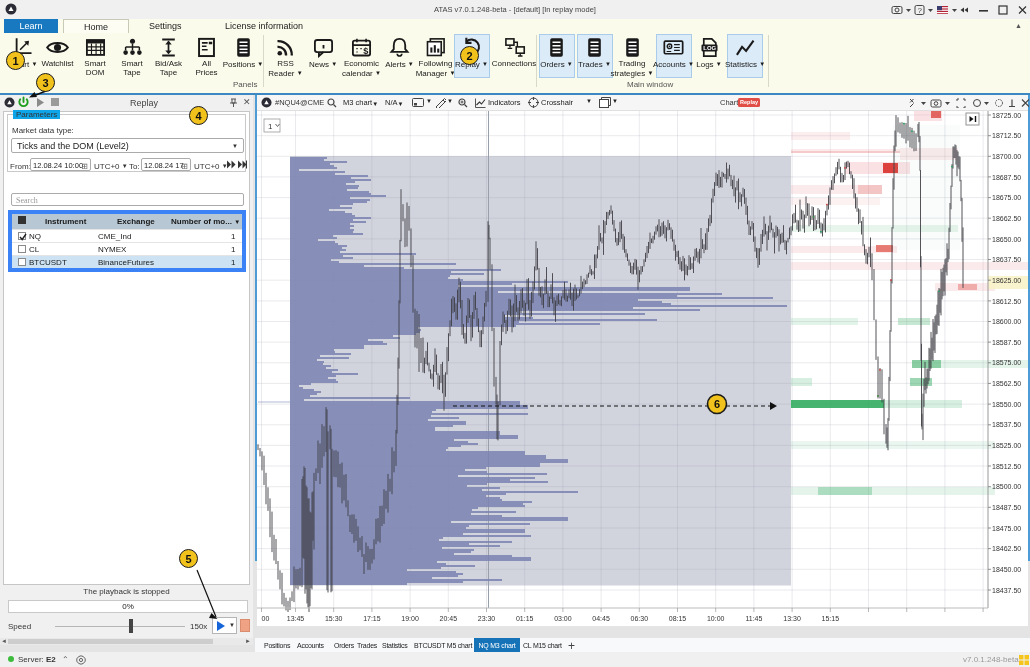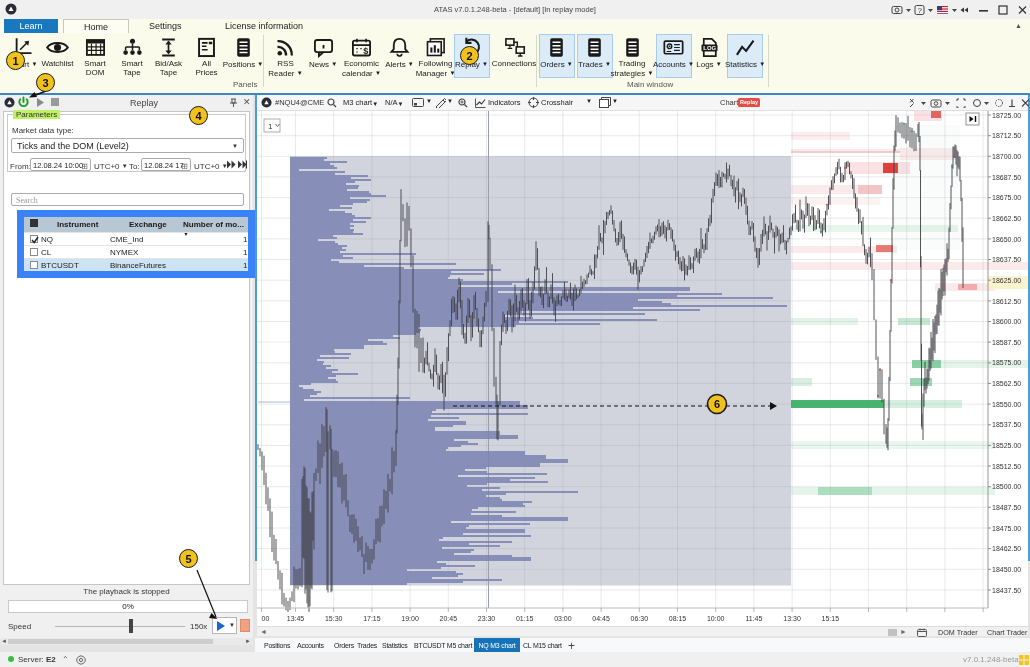--- a/index.html
+++ b/index.html
@@ -18,25 +18,25 @@
 .rbtn.hl::before{content:'';position:absolute;left:50%;top:-2px;transform:translateX(-50%);width:34px;height:42px;background:#dcebf8;border:1px solid #a8cce9;z-index:-1;}
 .rbtn{white-space:nowrap;}
 .grplabel{position:absolute;top:47px;font-size:8px;color:#555;}
 .rsep{position:absolute;top:2px;height:52px;width:1px;background:#d9d9c9;}
 .caret{font-size:6px;vertical-align:1px;}
 
 #leftpanel{position:absolute;left:0;top:95px;width:253px;height:550px;background:#f0f0f0;}
 #lp-head{position:absolute;left:0;top:0;width:253px;height:16px;background:#f0f0f0;}
 #lp-body{position:absolute;left:3px;top:16px;width:247px;height:474px;background:#fff;border:1px solid #c6c6c6;}
 .fieldset{position:absolute;border:1px solid #c9c9c9;}
-.legend{position:absolute;top:-5px;left:5px;background:#bef264;padding:0 3px;font-size:8px;color:#333;}
+.legend{position:absolute;top:-5px;left:5px;background:#0ea5e9;padding:0 3px;font-size:8px;color:#333;}
 .inp{position:absolute;background:#fff;border:1px solid #ababab;border-radius:2px;font-size:8px;color:#222;}
 lbl{position:absolute;font-size:8px;color:#333;}
 
-#itable{position:absolute;left:17px;top:115px;width:238px;border:7px solid #3b82f6;background:#fff;}
+#itable{position:absolute;left:8px;top:115px;width:238px;border:4px solid #3b82f6;background:#fff;}
 #itable .hrow{background:#b7c7d3;height:15px;position:relative;font-weight:bold;font-size:8px;}
 #itable .row{height:13px;position:relative;font-size:8px;border-top:1px solid #e4e4e4;}
 .cb{position:absolute;left:6px;top:2px;width:8px;height:8px;border:1px solid #8a8a8a;background:#fff;}
 
 #chartwin{position:absolute;left:255px;top:95px;width:775px;height:466px;border:2px solid #4e9cd6;border-top:none;background:#fff;}
 #chead{position:absolute;left:0;top:0;width:771px;height:16px;background:#f6f6f6;border-bottom:1px solid #e0e0e0;font-size:7.5px;color:#222;white-space:nowrap;}
 #chead span{position:absolute;top:3px;}
 #cscroll{position:absolute;left:0;top:531px;width:771px;height:10px;white-space:nowrap;background:#f1f1f1;border-top:1px solid #ddd;font-size:7.2px;color:#333;}
 
 #tabsrow{position:absolute;left:255px;top:638px;width:775px;height:16px;background:#f7f9fb;font-size:7px;letter-spacing:-0.25px;color:#222;}
@@ -750,31 +750,20 @@
         <text x="535.1" y="510" text-anchor="middle">13:30</text>
         <text x="573.3" y="510" text-anchor="middle">15:15</text>
       </g>
 <rect x="7" y="8" width="16" height="13" fill="#fff" stroke="#9a9a9a" stroke-width="0.8"></rect>
 <text x="11" y="18" font-size="8" fill="#333" font-family="Liberation Sans, sans-serif">1</text>
 <path d="M 18.5 13 l 2 2.5 l 2 -2.5" fill="none" stroke="#555" stroke-width="0.9"></path>
 <rect x="709.0" y="2" width="13" height="12" fill="#fff" stroke="#888" stroke-width="0.9"></rect>
 <path d="M 712.5 5 l 4 3 l -4 3 z" fill="#111"></path>
 <rect x="717.8" y="5" width="1.4" height="6" fill="#111"></rect>
 </svg>
-  <div id="cscroll">
-    <span class="abs" style="left:3px;top:1px;font-size:7px;color:#666;">◄</span>
-    <div class="abs" style="left:631px;top:2px;width:9px;height:7px;background:#c2c2c2;"></div>
-    <span class="abs" style="left:643px;top:1px;font-size:7px;color:#666;">►</span>
-    <svg class="abs" style="left:660px;top:1px" width="10" height="9" viewBox="0 0 10 9">
-        <rect x="0.5" y="1.5" width="9" height="7" rx="1" fill="none" stroke="#555"></rect>
-        <path d="M0.5 3.5 h9 M3 0.5 v2 M7 0.5 v2" stroke="#555" fill="none"></path>
-      </svg>
-    <span class="abs" style="left:681px;top:1px;white-space:nowrap;">DOM Trader</span>
-    <span class="abs" style="left:730px;top:1px;white-space:nowrap;">Chart Trader</span>
-  </div>
 </div>
 
 <div id="tabsrow">
   <span class="abs" style="left:9px;top:4px;">Positions</span>
   <span class="abs" style="left:42px;top:4px;">Accounts</span>
   <span class="abs" style="left:79px;top:4px;">Orders</span>
   <span class="abs" style="left:102px;top:4px;">Trades</span>
   <span class="abs" style="left:127px;top:4px;">Statistics</span>
   <span class="abs" style="left:159px;top:4px;">BTCUSDT M5 chart</span>
   <div class="abs" style="left:219px;top:0;width:46px;height:16px;background:#1673b8;color:#fff;text-align:center;line-height:16px;">NQ M3 chart</div>

